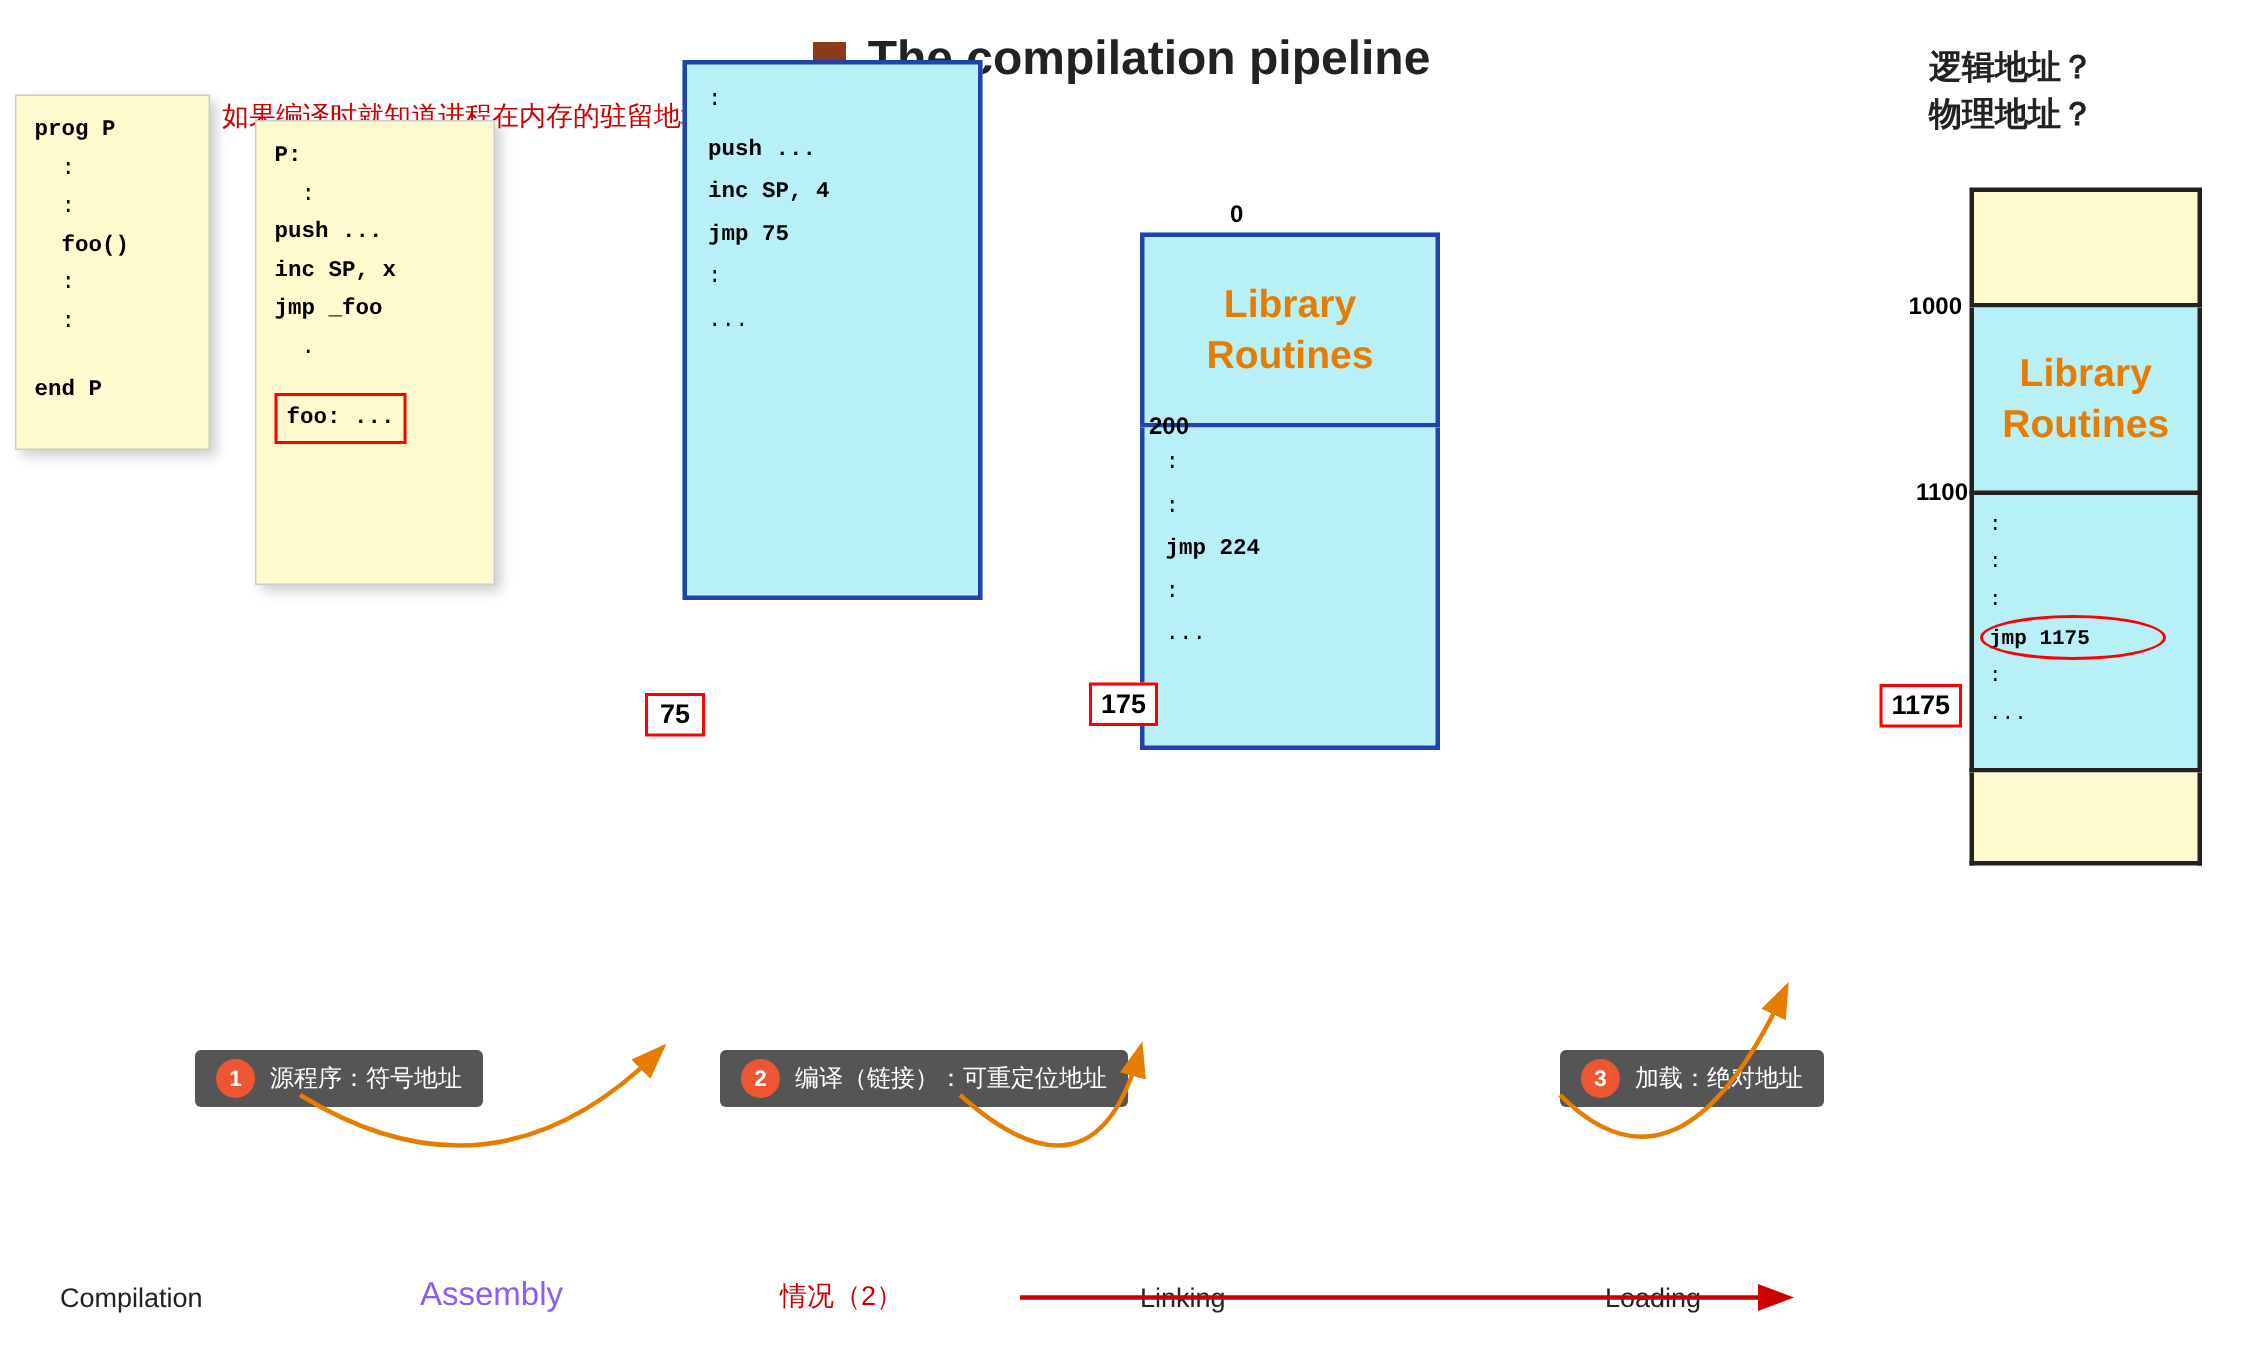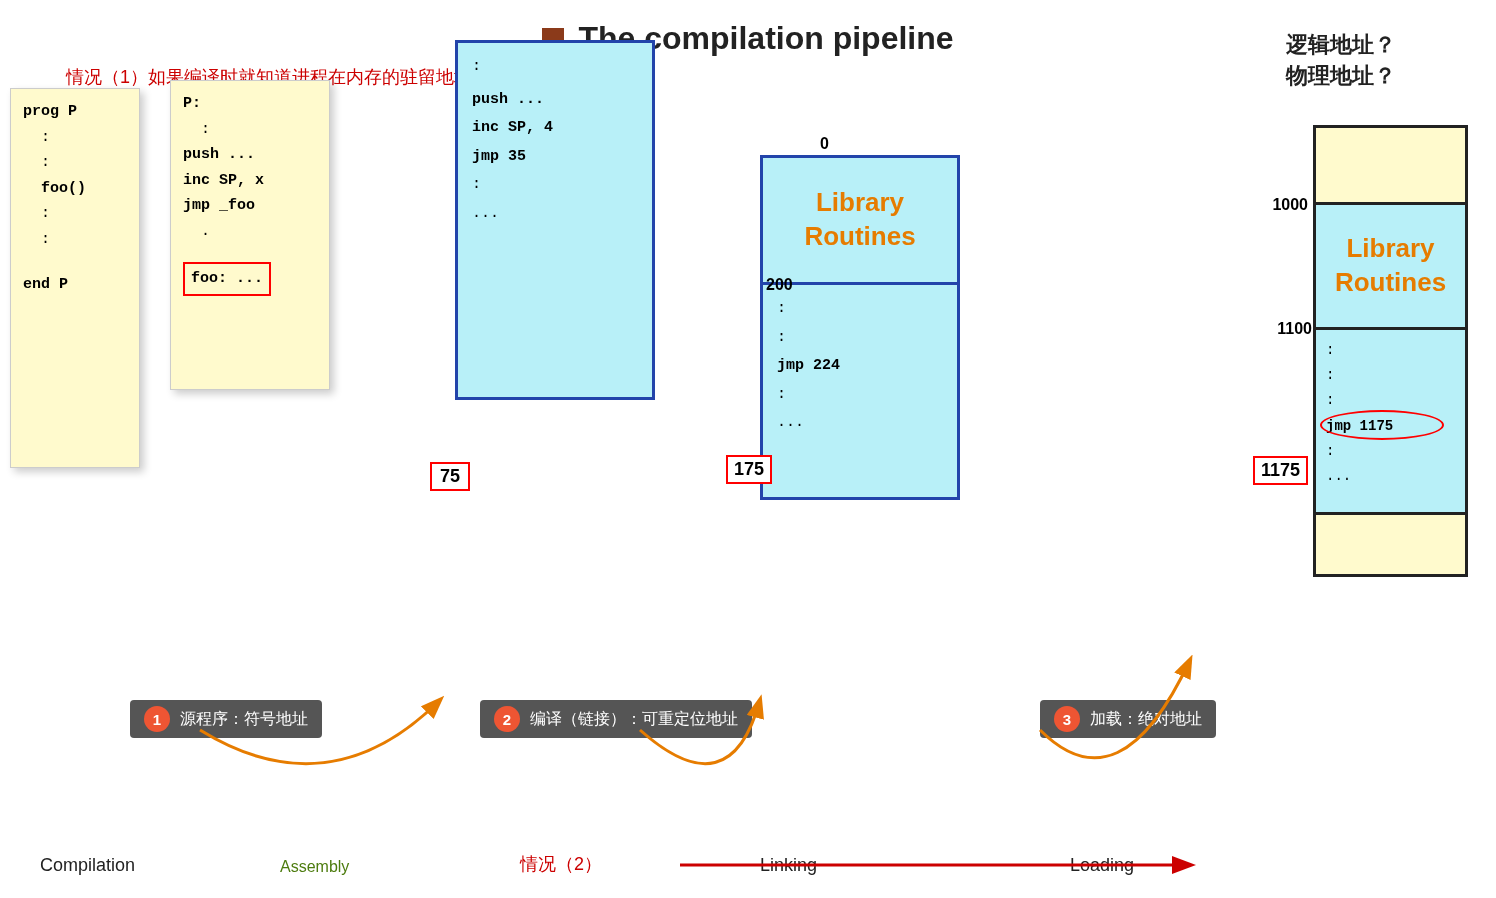--- a/index.html
+++ b/index.html
@@ -52,23 +52,23 @@
       font-family: Arial, sans-serif;
       font-size: 22px;
       color: #222;
       font-weight: bold;
       line-height: 1.4;
     }
     
     .src-block {
       position: absolute;
       left: 10px;
-      top: 88px;
+      top: 63px;
       width: 130px;
-      height: 380px;
+      height: 237px;
       background: #fffacd;
       border: 1px solid #ccc;
       padding: 10px 12px;
       font-size: 15px;
       color: #000;
       line-height: 1.7;
       box-shadow: 4px 4px 8px rgba(0,0,0,0.2);
     }
     .src-block2 {
       position: absolute;
@@ -186,21 +186,21 @@
       <span class="foo-box"><b>foo: ...</b></span>
     </div>
   </div>
 
   <div style="position:absolute; left:536px; top:148px; font-size:16px; font-weight:bold; font-family:Arial,sans-serif;">0</div>
 
   <div class="compiled-block">
     <div style="margin-bottom:4px;">:</div>
     <div><b>push ...</b></div>
     <div><b>inc SP, 4</b></div>
-    <div><b>jmp 35</b></div>
+    <div><b>jmp 75</b></div>
     <div>:</div>
     <div>...</div>
   </div>
 
   <div style="position:absolute; left:430px; top:462px; font-size:18px; font-weight:bold; font-family:Arial,sans-serif; border:2px solid red; padding:2px 8px; background:#fff;">75</div>
 
   <div style="position:absolute; left:760px; top:155px; width:200px; height:130px; background:#b8f0f8; border:3px solid #2244aa; display:flex; align-items:center; justify-content:center;">
     <div class="library-text-orange">Library<br>Routines</div>
   </div>
 
@@ -255,21 +255,21 @@
     <div class="badge-circle">2</div>
     <span>编译（链接）：可重定位地址</span>
   </div>
 
   <div class="badge" style="position:absolute; left:1040px; top:700px;">
     <div class="badge-circle">3</div>
     <span>加载：绝对地址</span>
   </div>
 
   <div style="position:absolute; bottom:22px; left:40px; font-family:Liberation Sans, sans-serif; font-size:18px; color:#222;">Compilation</div>
-  <div style="position:absolute; bottom:22px; left:280px; font-family:Arial,sans-serif; font-size:16px; color:#4d7c0f;">Assembly</div>
+  <div style="position:absolute; bottom:22px; left:280px; font-family:Arial,sans-serif; font-size:22px; color:#8b5cf6;">Assembly</div>
   <div style="position:absolute; bottom:22px; left:520px; font-family:Arial,sans-serif; font-size:18px; color:#cc0000;">情况（2）</div>
   <div style="position:absolute; bottom:22px; left:760px; font-family:Arial,sans-serif; font-size:18px; color:#222;">Linking</div>
   <div style="position:absolute; bottom:22px; left:1070px; font-family:Arial,sans-serif; font-size:18px; color:#222;">Loading</div>
 
   <svg style="position:absolute; bottom:18px; left:680px; width:520px; height:30px; pointer-events:none;">
     <defs>
       <marker id="red-arrow" markerWidth="8" markerHeight="8" refX="6" refY="3" orient="auto">
         <path d="M0,0 L0,6 L8,3 z" fill="#cc0000"></path>
       </marker>
     </defs>

